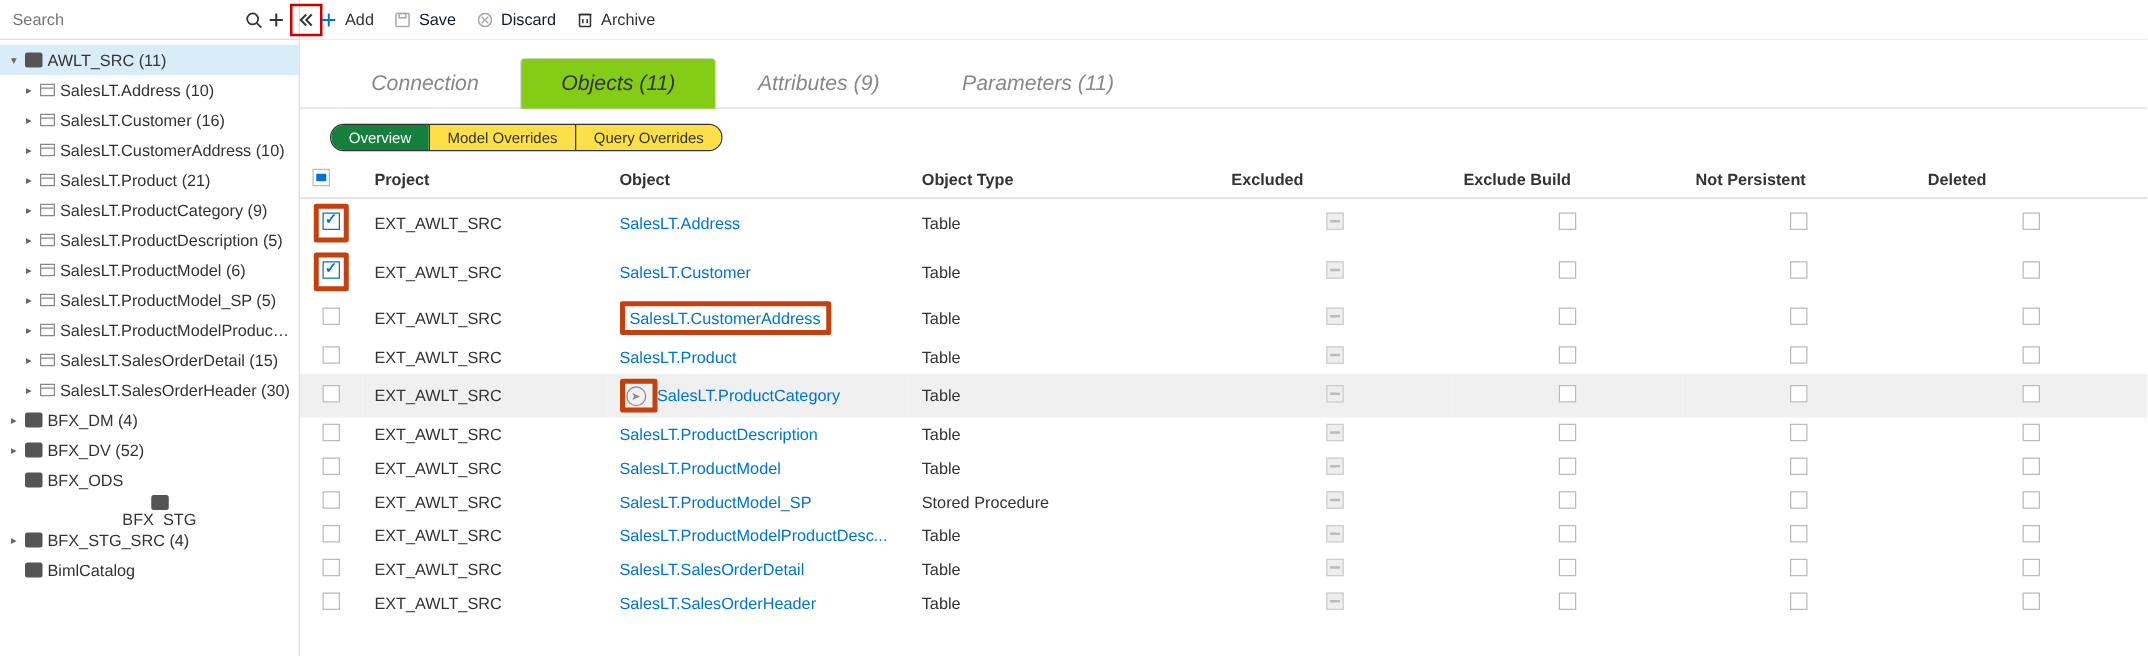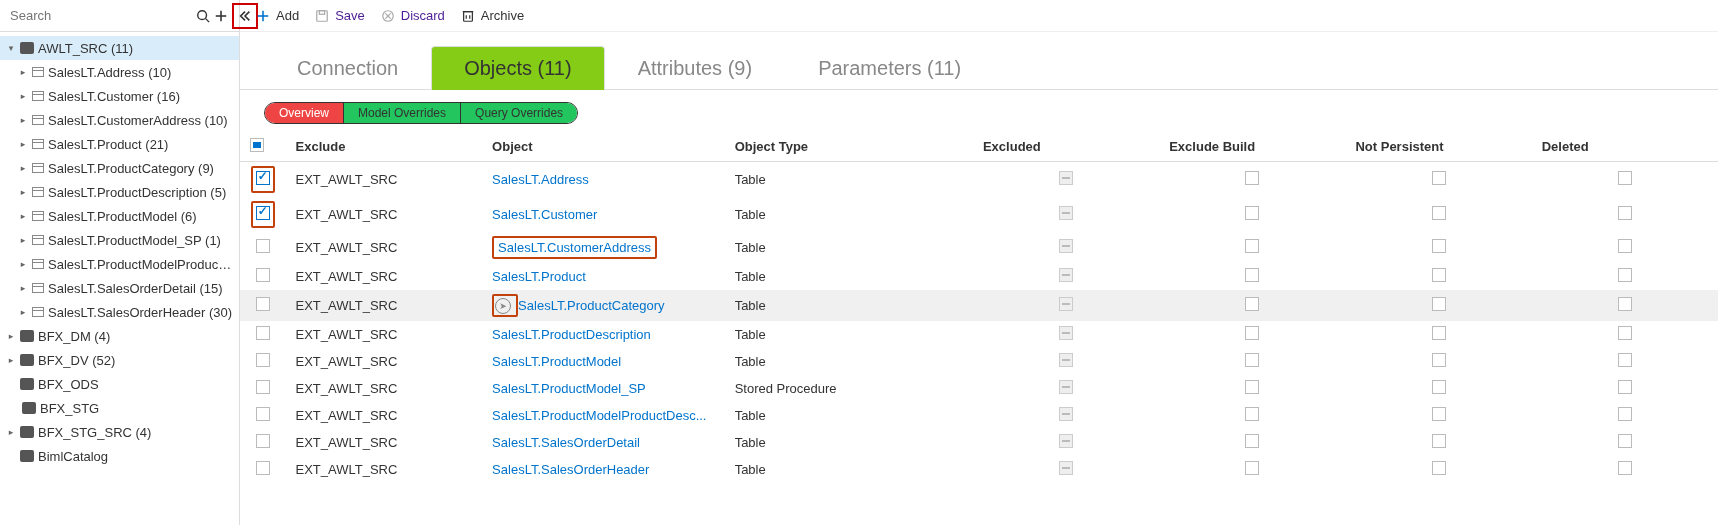--- a/index.html
+++ b/index.html
@@ -15,48 +15,48 @@
 .tree-node.selected { background: #d9ecf9; }
 .tree-node .chev { width: 10px; text-align: center; font-size: 9px; color: #666; }
 .tree-node .db-icon { width: 14px; height: 12px; background: #555; border-radius: 2px; margin: 0 4px; position: relative; display:inline-block;}
 .tree-node .tbl-icon { width: 12px; height: 10px; border: 1px solid #888; margin: 0 4px; position: relative; display:inline-block;}
 .tree-node .tbl-icon::before { content:""; position:absolute; top:2px; left:0; right:0; border-top:1px solid #888;}
 .tree-node .label { flex: 1; overflow: hidden; text-overflow: ellipsis; }
 .tree-child { padding-left: 18px; }
 .main { flex: 1; display: flex; flex-direction: column; }
 .toolbar { display: flex; align-items: center; height: 32px; padding: 0 16px; gap: 16px; border-bottom: 1px solid #eee; }
 .tool-btn { display: flex; align-items: flex-end; gap: 6px; cursor: pointer; color: #333; font-size: 13px; }
-.tool-btn.disabled { color: #4c1d95; cursor: default; }
+.tool-btn.disabled { color: #0f172a; cursor: default; }
 .tool-btn .ic { width: 14px; height: 14px; display: flex; align-items: center; justify-content: center; }
 .tabs { display: flex; border-bottom: 1px solid #ddd; padding: 0 24px; margin-top: 14px; }
-.tab { padding: 10px 32px; cursor: pointer; color: #888; font-size: 20px; border: 1px solid transparent; border-bottom: none; margin-bottom: -1px; }
+.tab { padding: 10px 32px; cursor: pointer; color: #888; font-size: 17px; border: 1px solid transparent; border-bottom: none; margin-bottom: -1px; font-style: italic; }
 .tab.active { color: #333; border-color: #ddd; background: #84cc16; border-radius: 4px 4px 0 0; }
 .subtabs { display: flex; gap: 0; margin: 12px 24px 8px 24px; border: 1px solid #333; border-radius: 14px; width: fit-content; overflow: hidden; }
-.subtab { padding: 3px 14px; cursor: pointer; font-size: 12px; background: #22c55e; }
-.subtab.active { background: #ef4444; color: #fff; }
+.subtab { padding: 3px 14px; cursor: pointer; font-size: 12px; background: #fde047; }
+.subtab.active { background: #15803d; color: #fff; }
 .subtab + .subtab { border-left: 1px solid #333; }
 .grid { flex: 1; overflow-y: auto; }
 .grid table { width: 100%; border-collapse: collapse; }
 .grid th { text-align: left; font-weight: 600; font-size: 13px; padding: 6px 10px; border-bottom: 1px solid #ddd; color: #333; }
 .grid td { padding: 4px 10px; height: 27px; font-size: 13px; }
 .grid tr.row.hovered { background: #f0f0f0; }
 .chk { width: 14px; height: 14px; border: 1px solid #bbb; display: inline-block; background: #fff; position: relative; }
 .chk.indet::after { content:""; position:absolute; top:3px; left:2px; width:8px; height:6px; background:#0074cc; }
 .chk.checked { border-color: #0074cc; }
 .chk.checked::after { content:"✓"; position:absolute; top:-3px; left:1px; color:#0074cc; font-size:12px; font-weight:bold; }
 .chk.dash { background:#eee; border-color:#ccc; }
 .chk.dash::after { content:""; position:absolute; top:5px; left:2px; width:8px; height:2px; background:#bbb; }
 .link { color: #0074cc; cursor: pointer; }
 .col-check { width: 34px; text-align: center; }
 .col-proj { width: 190px; }
 .col-obj { width: 190px; }
 .col-type { width: 240px; }
 .col-excl, .col-eb, .col-np, .col-del { width: 180px; text-align: center; }
 .nav-icon { display:inline-flex; width:16px; height:16px; border:1px solid #888; border-radius:50%; align-items:center; justify-content:center; font-size:9px; color:#888; margin-right:4px;}
-.red-box { border: 2px solid #c2410c; border-radius: 2px; display: inline-block; }
+.red-box { border: 4px solid #c2410c; border-radius: 2px; display: inline-block; }
 .obj-cell { display:flex; align-items:center; }
 svg { display: block; }
 </style>
 </head>
 <body>
 
 <div class="app">
   <div class="sidebar">
     <div class="search-row">
       <input class="search-input" placeholder="Search" style="">
@@ -119,21 +119,21 @@
             <span class="label">SalesLT.ProductDescription (5)</span>
           </div>
           <div class="tree-node tree-child">
             <span class="chev">▸</span>
             <span class="tbl-icon"></span>
             <span class="label">SalesLT.ProductModel (6)</span>
           </div>
           <div class="tree-node tree-child">
             <span class="chev">▸</span>
             <span class="tbl-icon"></span>
-            <span class="label">SalesLT.ProductModel_SP (1)</span>
+            <span class="label">SalesLT.ProductModel_SP (5)</span>
           </div>
           <div class="tree-node tree-child">
             <span class="chev">▸</span>
             <span class="tbl-icon"></span>
             <span class="label">SalesLT.ProductModelProductDescripti...</span>
           </div>
           <div class="tree-node tree-child">
             <span class="chev">▸</span>
             <span class="tbl-icon"></span>
             <span class="label">SalesLT.SalesOrderDetail (15)</span>
@@ -153,21 +153,21 @@
           <div class="tree-node">
             <span class="chev">▸</span>
             <span class="db-icon"></span>
             <span class="label">BFX_DV (52)</span>
           </div>
           <div class="tree-node" style="padding-left: 6px; justify-content: center;">
             <span class="chev"></span>
             <span class="db-icon"></span>
             <span class="label">BFX_ODS</span>
           </div>
-          <div class="tree-node" style="padding-left: 8px;">
+          <div class="tree-node" style="padding-left: 22px; flex-direction: column;">
             <span class="chev"></span>
             <span class="db-icon"></span>
             <span class="label">BFX_STG</span>
           </div>
           <div class="tree-node">
             <span class="chev">▸</span>
             <span class="db-icon"></span>
             <span class="label">BFX_STG_SRC (4)</span>
           </div>
           <div class="tree-node" style="padding-left: 6px;">
@@ -233,21 +233,21 @@
       <div class="subtab active">Overview</div>
       <div class="subtab">Model Overrides</div>
       <div class="subtab">Query Overrides</div>
     </div>
 
     <div class="grid">
       <table>
         <thead>
             <tr>
           <th class="col-check"><span class="chk indet"></span></th>
-          <th class="col-proj">Exclude</th>
+          <th class="col-proj">Project</th>
           <th class="col-obj">Object</th>
           <th class="col-type">Object Type</th>
           <th class="col-excl">Excluded</th>
           <th class="col-eb">Exclude Build</th>
           <th class="col-np">Not Persistent</th>
           <th class="col-del">Deleted</th>
         </tr>
           </thead>
         <tbody id="grid-body">
             <tr class="row">

